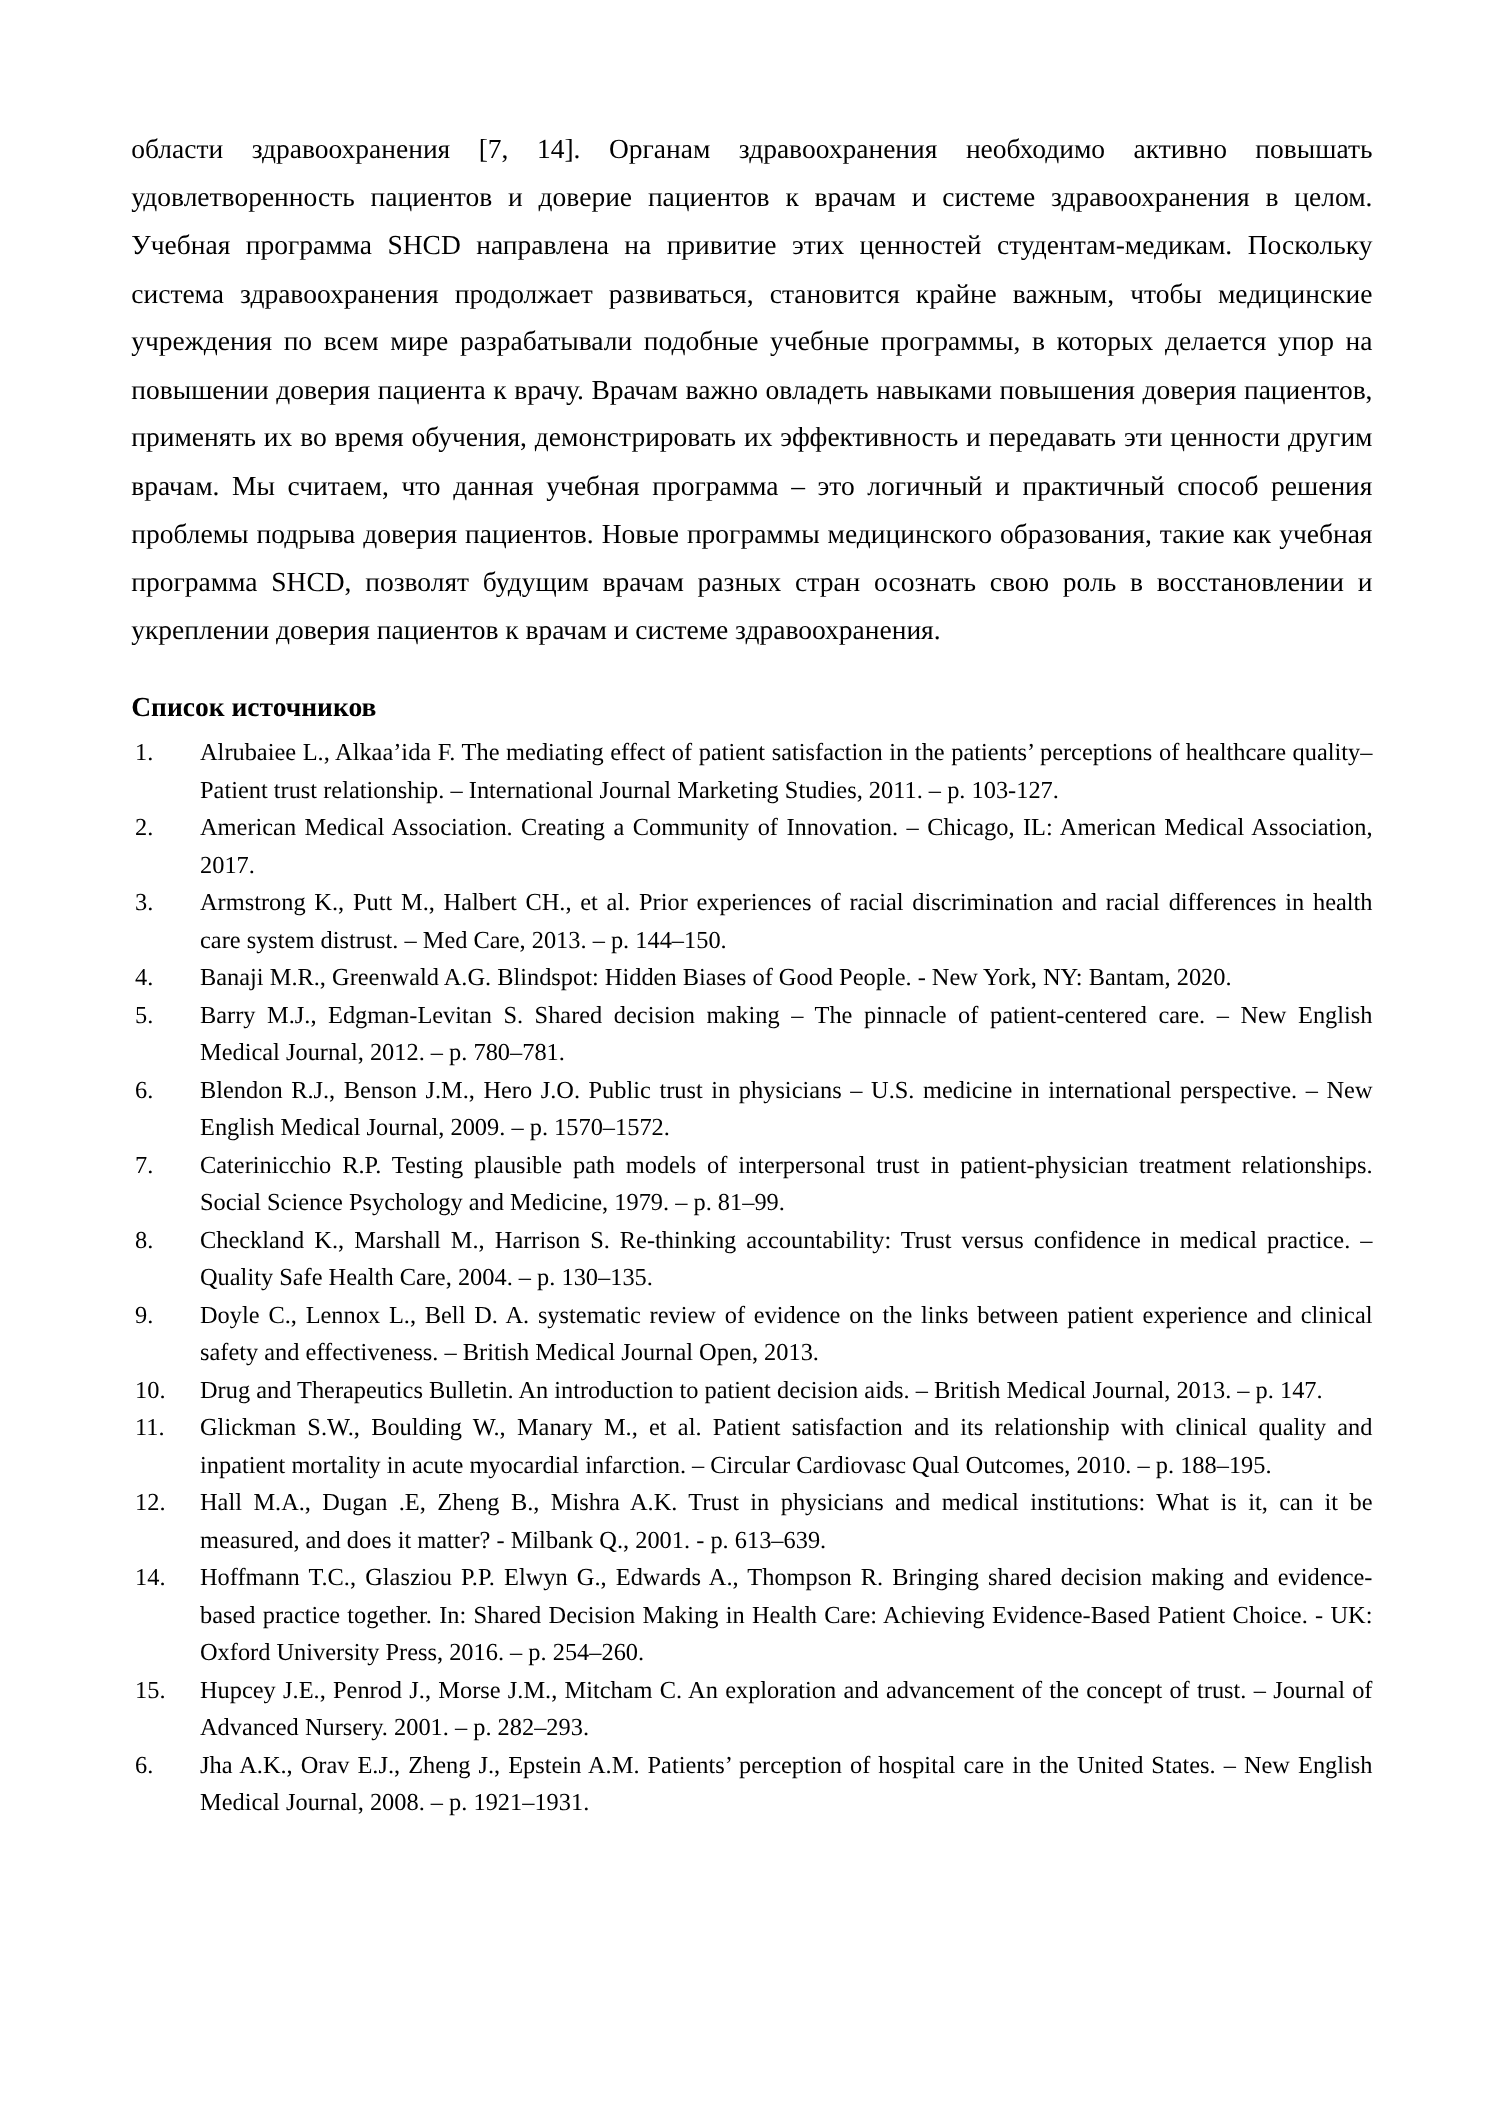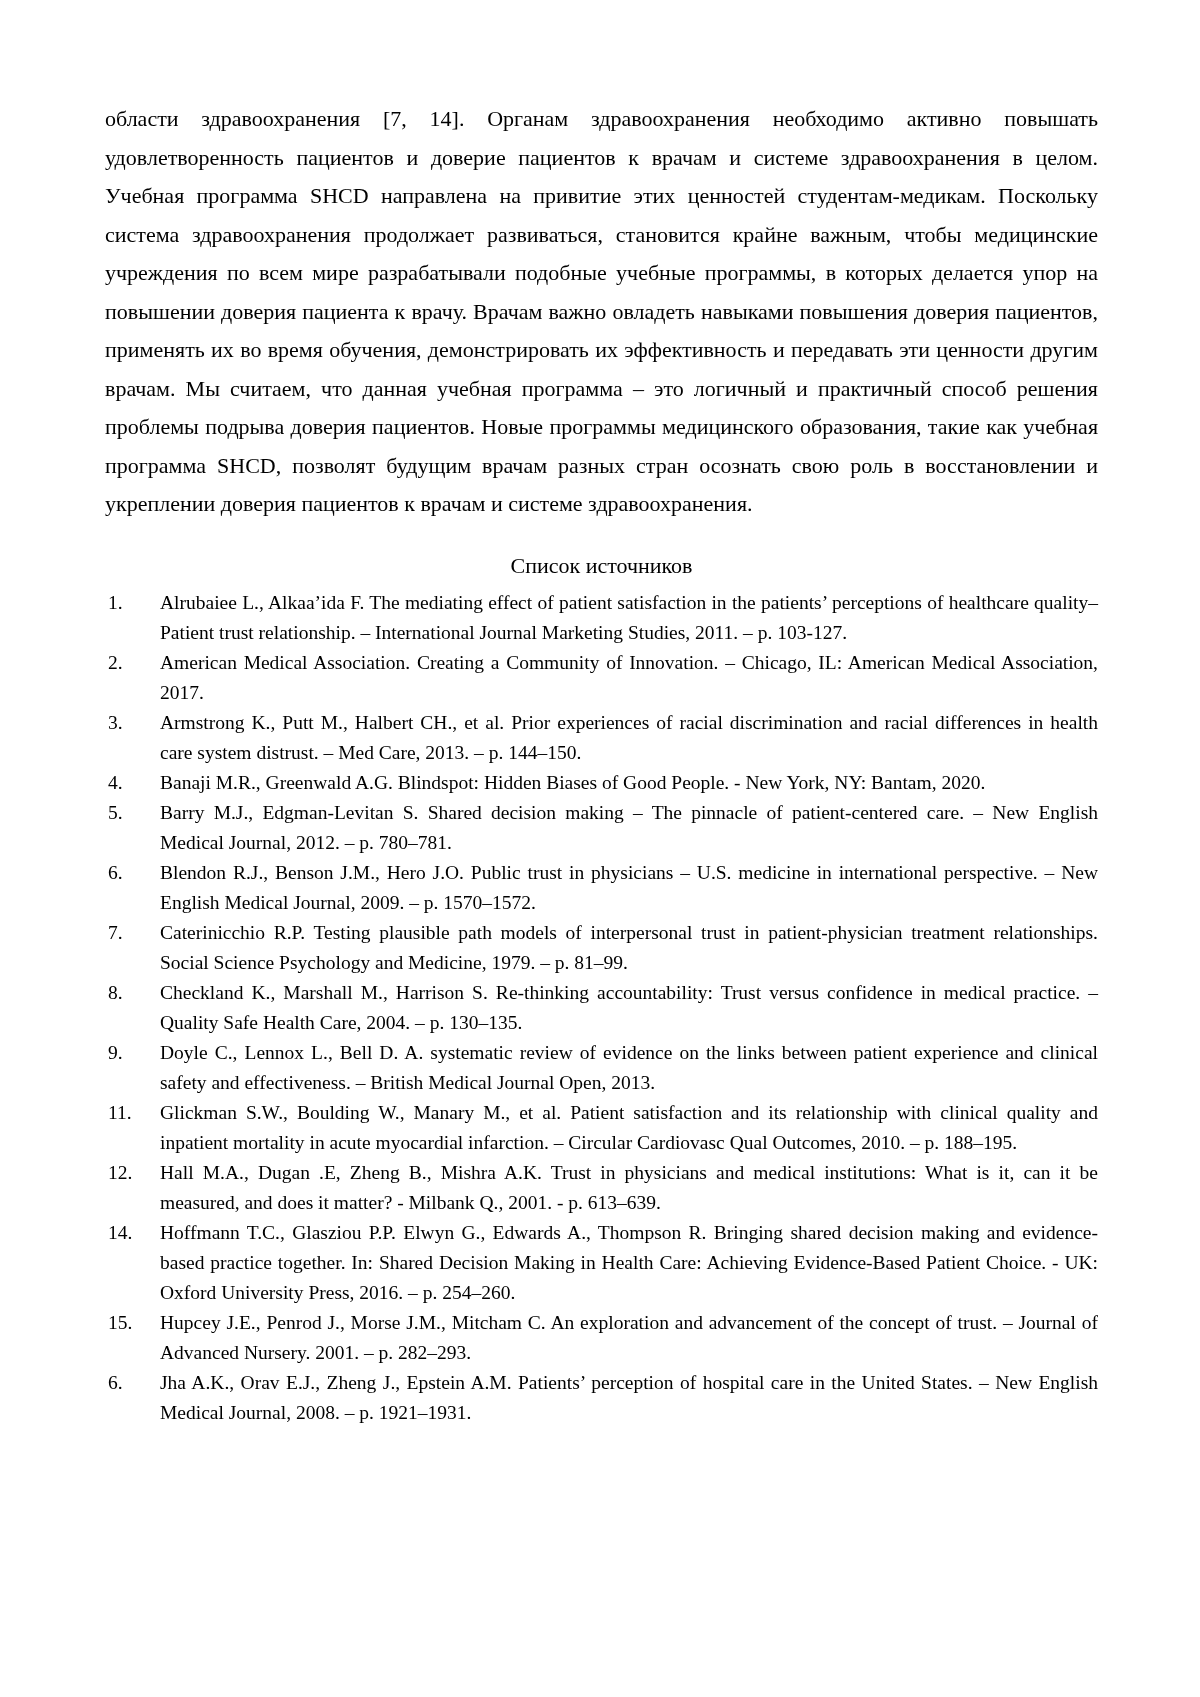--- a/index.html
+++ b/index.html
@@ -26,22 +26,22 @@
     margin: 0;
     font-size: 22px;
     line-height: 38.5px;
     text-align: justify;
     text-justify: inter-word;
   }
   .refs-heading {
     margin: 28px 0 8px 0;
     font-size: 22px;
     line-height: 28px;
-    font-weight: normal;
-    text-align: center;
+    font-weight: bold;
+    text-align: left;
   }
   .refs-list {
     margin: 0;
     padding: 0;
     list-style: none;
   }
   .ref-item {
     display: grid;
     grid-template-columns: 55px 1fr;
     font-size: 19.5px;
@@ -94,20 +94,24 @@
         </div>
         <div class="ref-item">
           <span class="ref-num">8.</span>
           <span class="ref-text">Checkland K., Marshall M., Harrison S. Re-thinking accountability: Trust versus confidence in medical practice. – Quality Safe Health Care, 2004. – p. 130–135.</span>
         </div>
         <div class="ref-item">
           <span class="ref-num">9.</span>
           <span class="ref-text">Doyle C., Lennox L., Bell D. A. systematic review of evidence on the links between patient experience and clinical safety and effectiveness. – British Medical Journal Open, 2013.</span>
         </div>
         <div class="ref-item">
+          <span class="ref-num">10.</span>
+          <span class="ref-text">Drug and Therapeutics Bulletin. An introduction to patient decision aids. – British Medical Journal, 2013. – p. 147.</span>
+        </div>
+        <div class="ref-item">
           <span class="ref-num">11.</span>
           <span class="ref-text">Glickman S.W., Boulding W., Manary M., et al. Patient satisfaction and its relationship with clinical quality and inpatient mortality in acute myocardial infarction. – Circular Cardiovasc Qual Outcomes, 2010. – p. 188–195.</span>
         </div>
         <div class="ref-item">
           <span class="ref-num">12.</span>
           <span class="ref-text">Hall M.A., Dugan .E, Zheng B., Mishra A.K. Trust in physicians and medical institutions: What is it, can it be measured, and does it matter? - Milbank Q., 2001. - p. 613–639.</span>
         </div>
         <div class="ref-item">
           <span class="ref-num">14.</span>
           <span class="ref-text">Hoffmann T.C., Glasziou P.P. Elwyn G., Edwards A., Thompson R. Bringing shared decision making and evidence-based practice together. In: Shared Decision Making in Health Care: Achieving Evidence-Based Patient Choice. - UK: Oxford University Press, 2016. – p. 254–260.</span>

